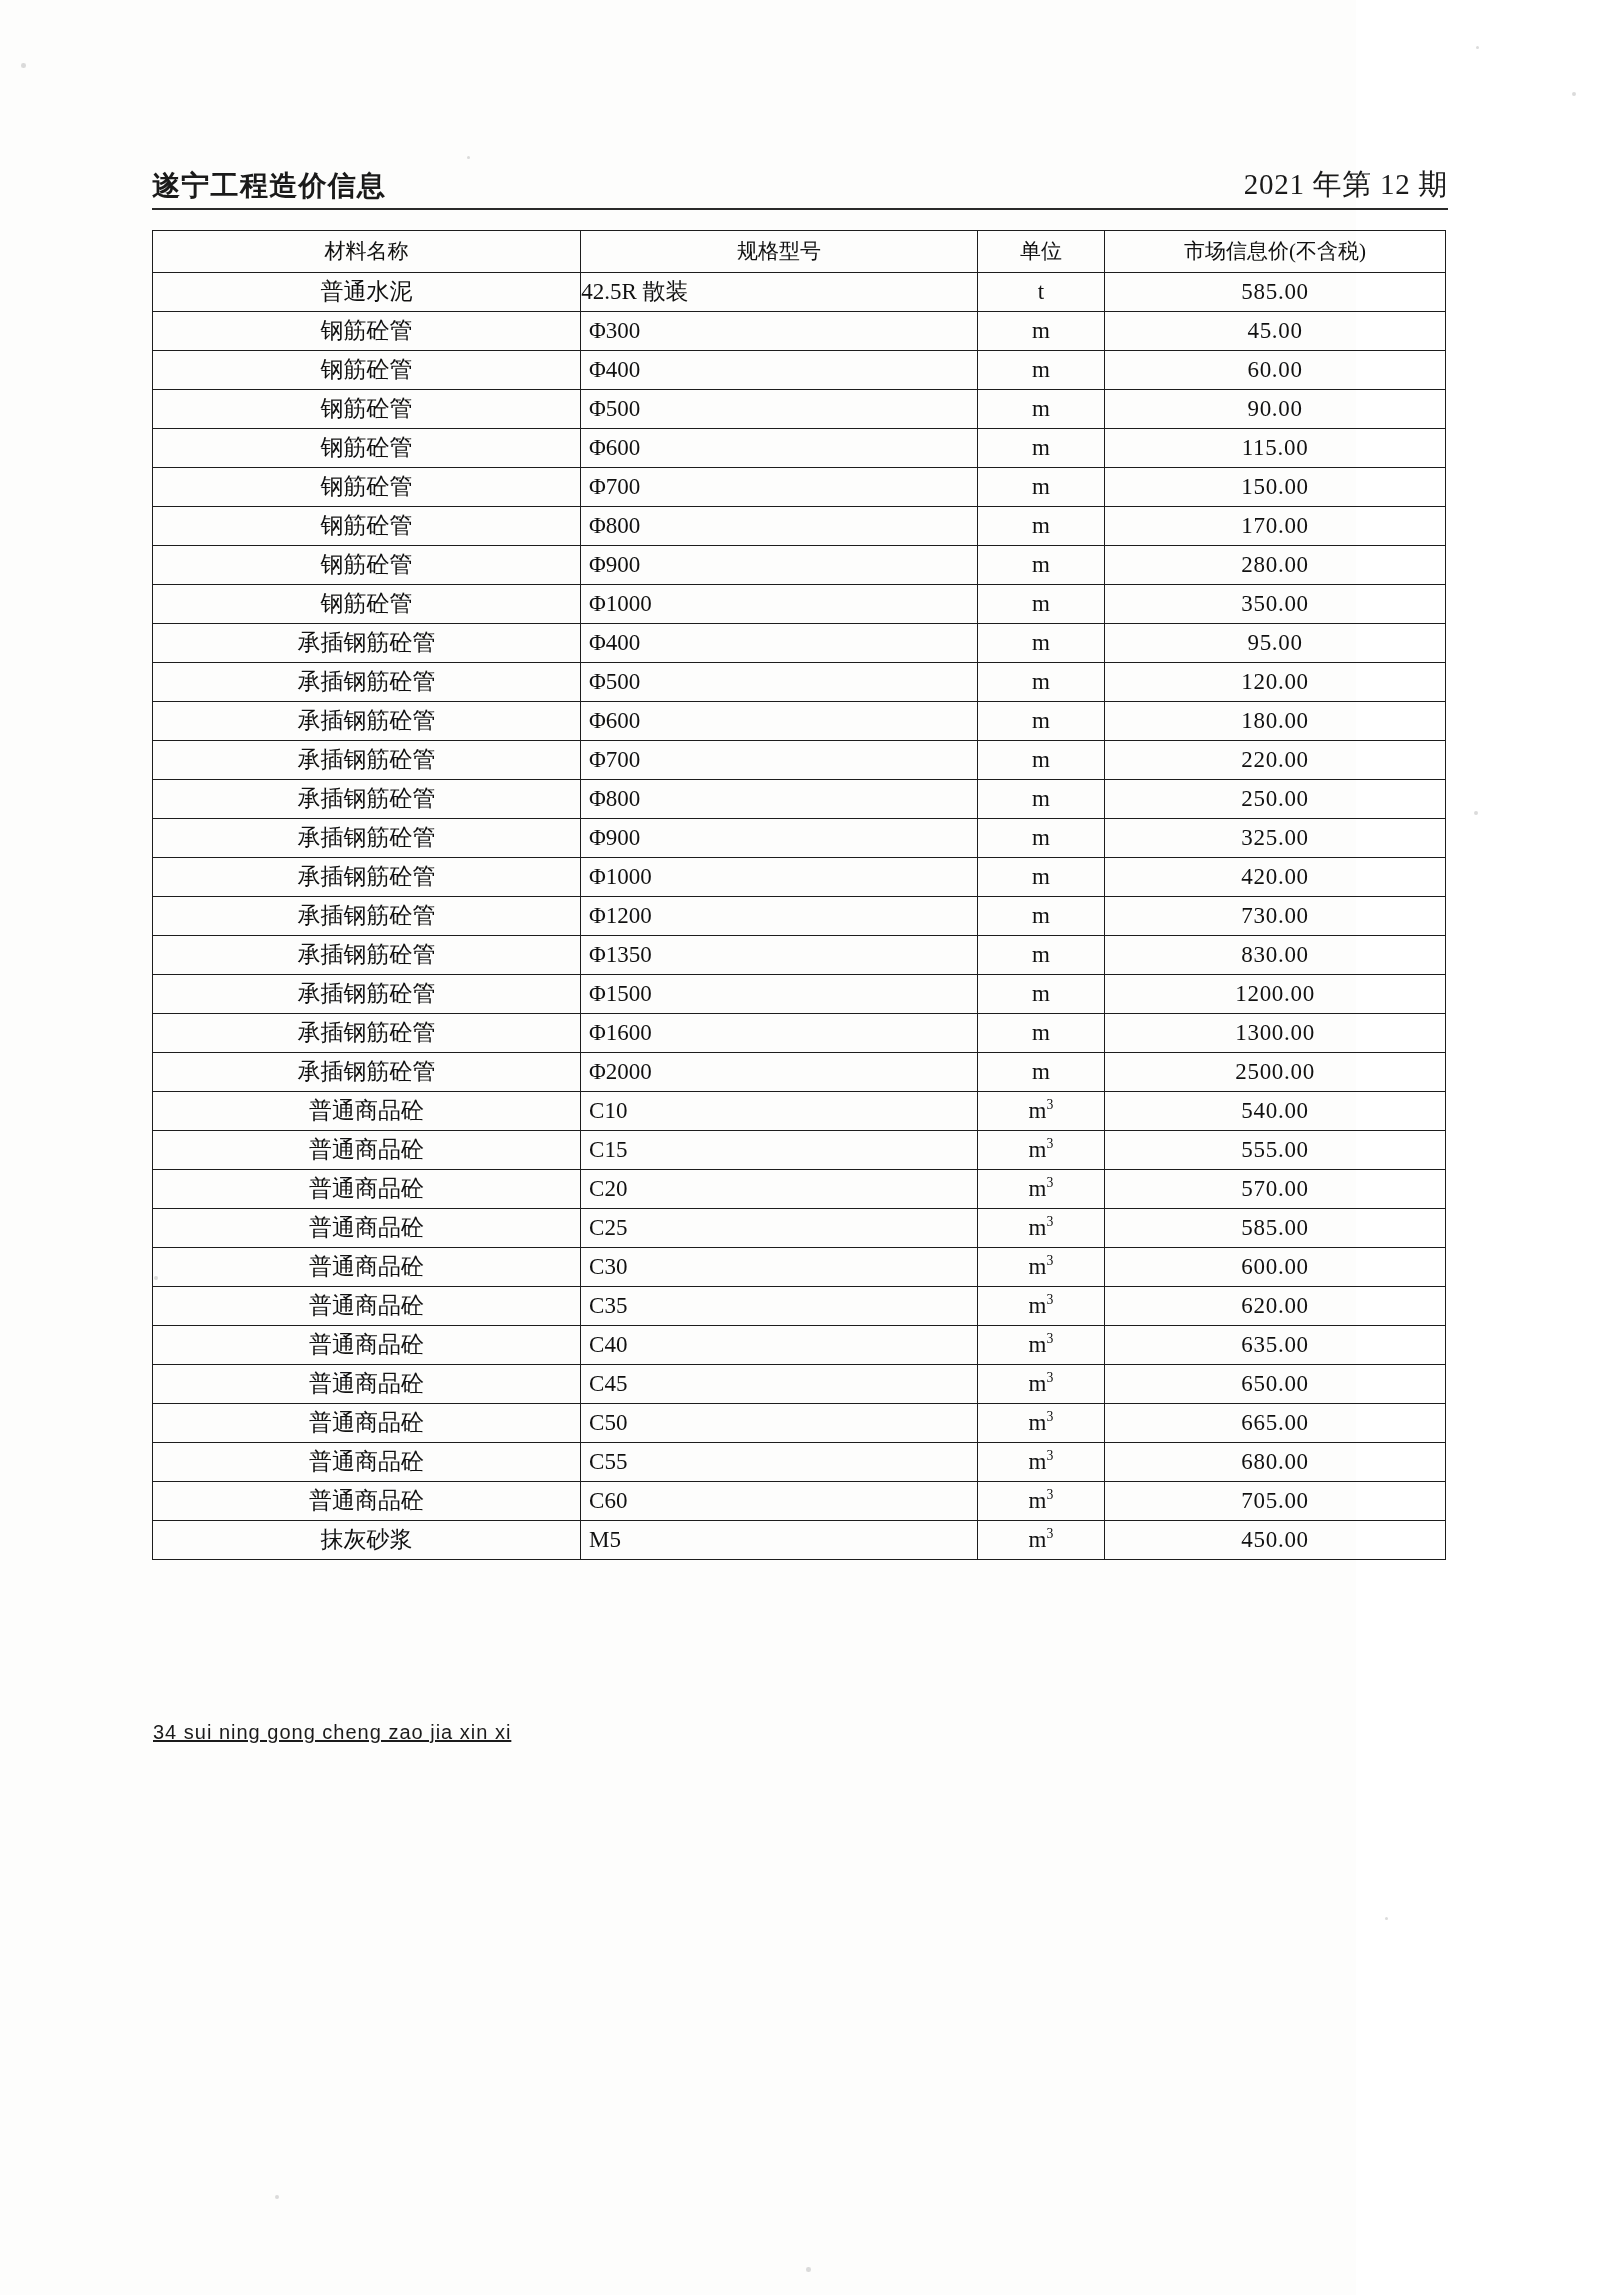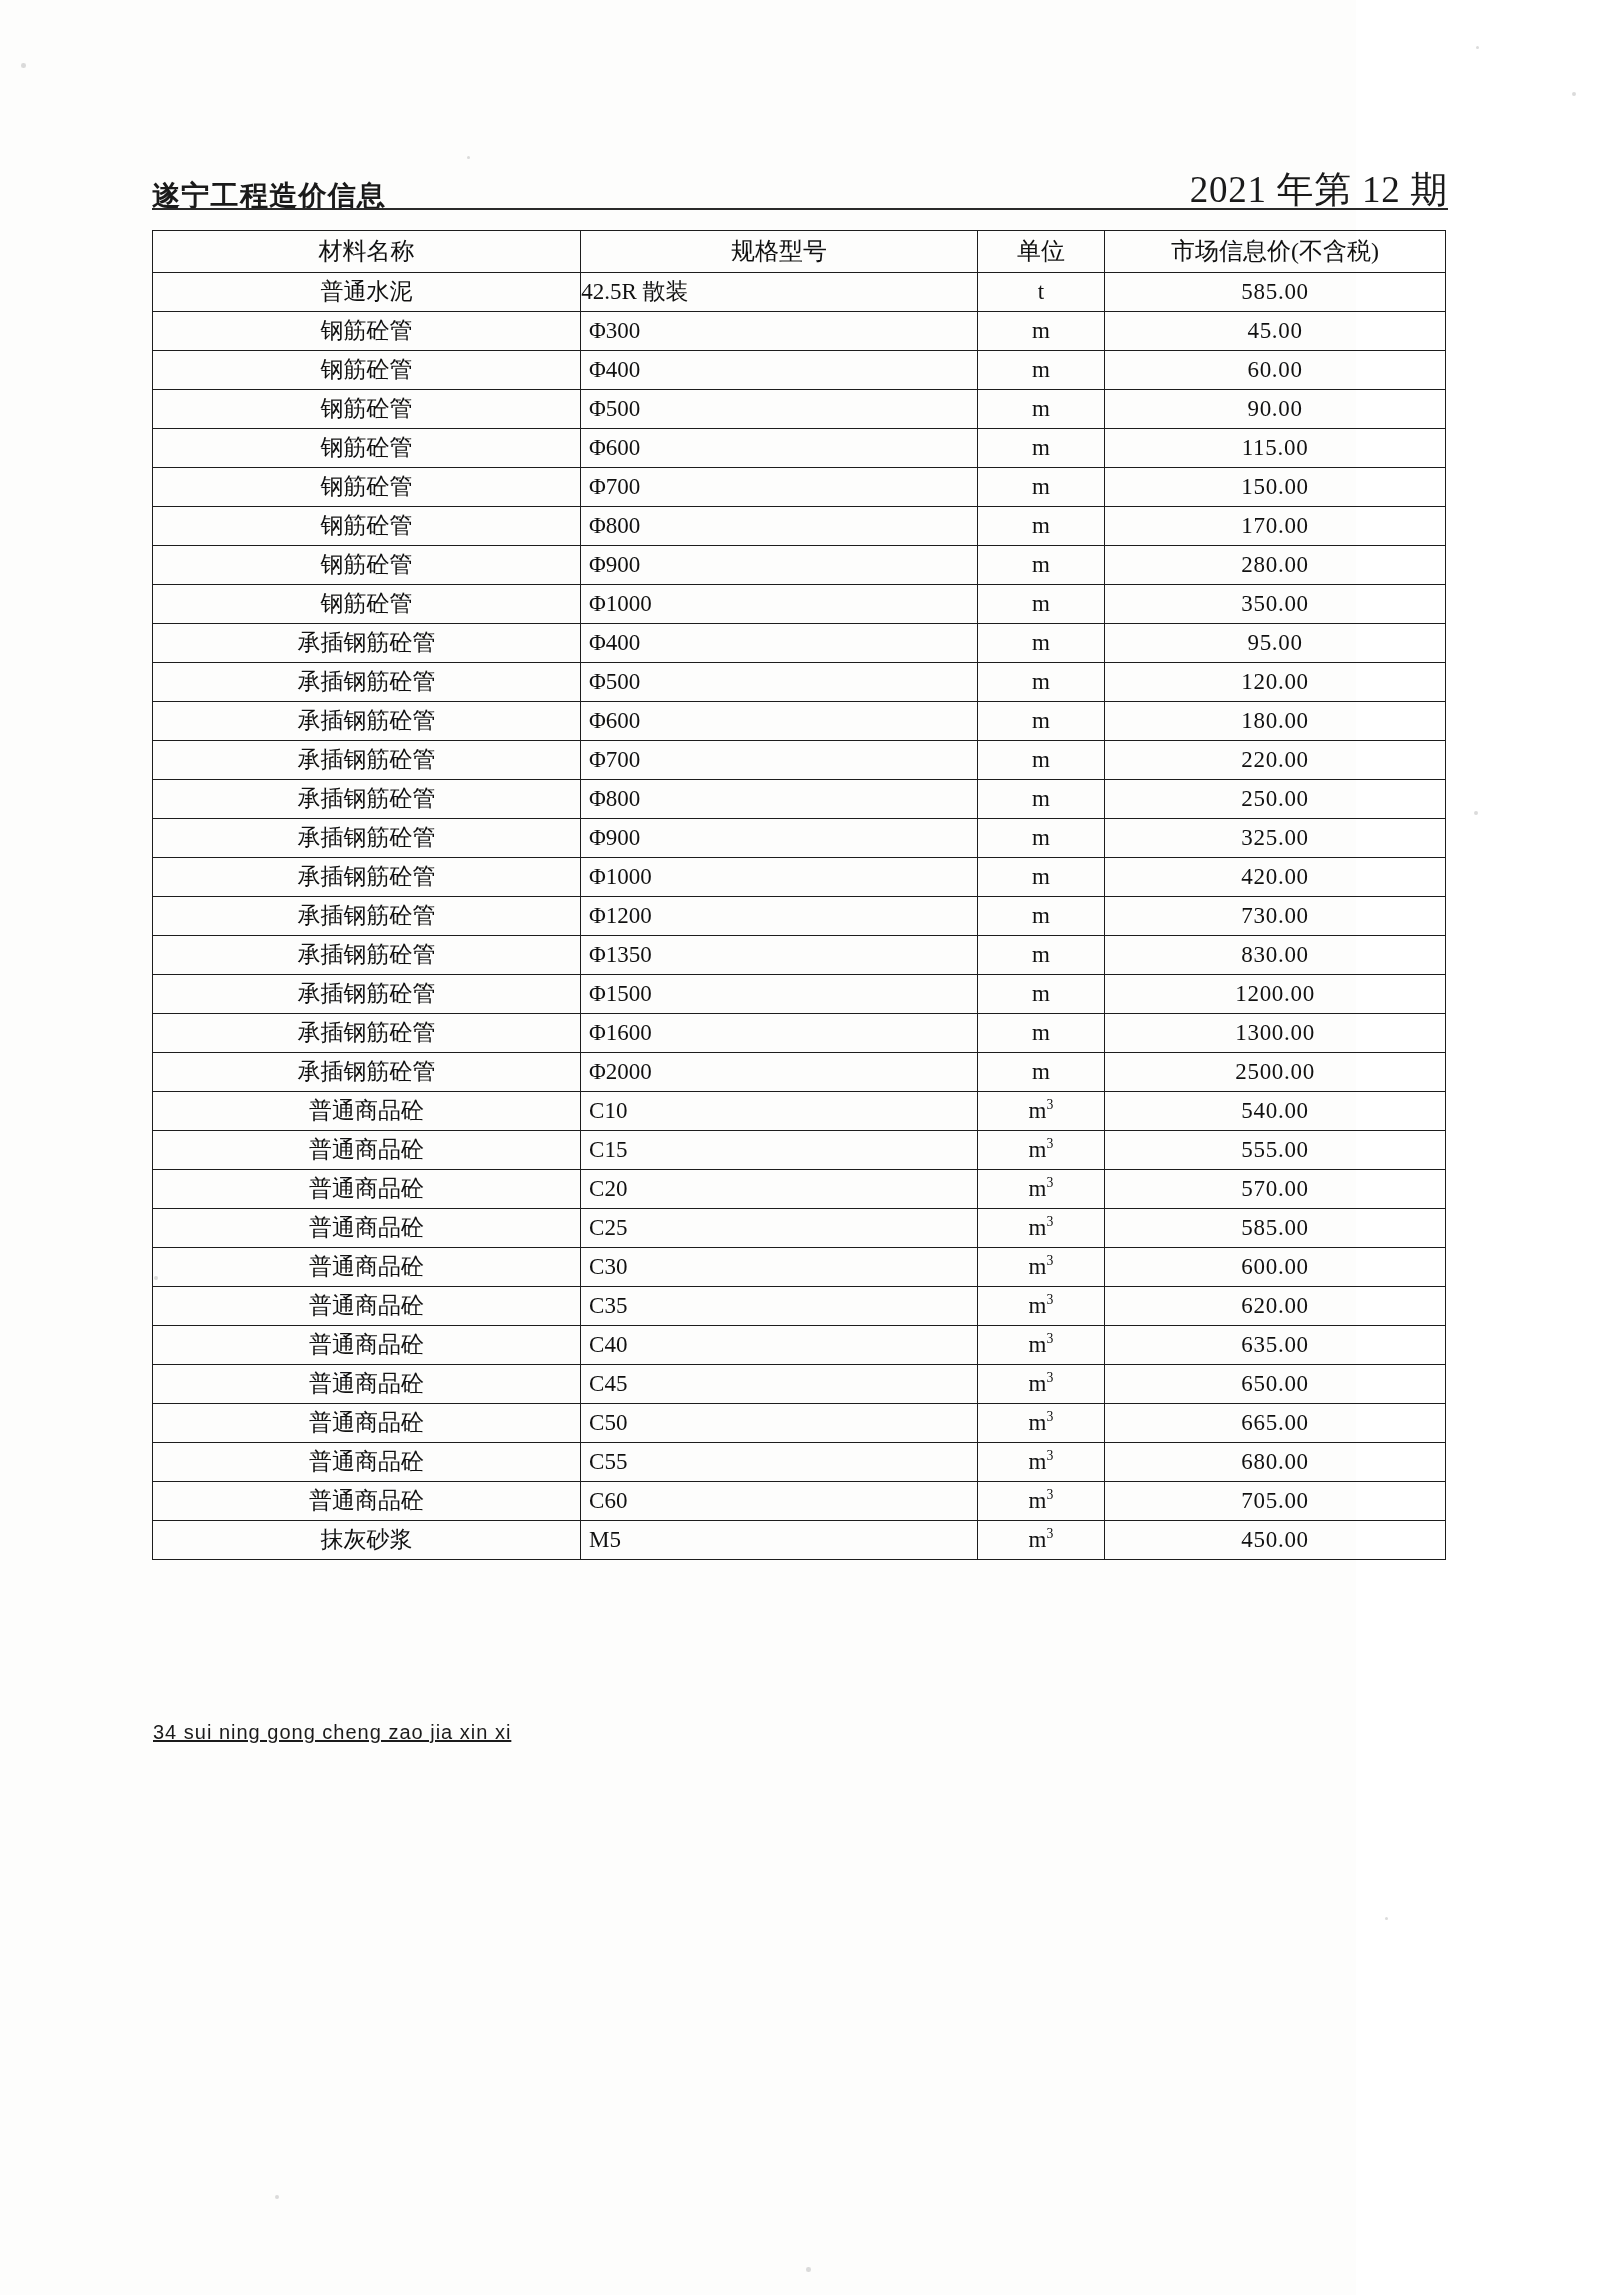--- a/index.html
+++ b/index.html
@@ -39,21 +39,21 @@
     justify-content: space-between;
   }
   .header-title {
     font-family: "Liberation Sans", "DejaVu Sans", sans-serif;
     font-size: 28px;
     font-weight: 700;
     letter-spacing: 1.3px;
     color: #1a1a1a;
   }
   .header-issue {
-    font-size: 37px;
+    font-size: 29px;
     letter-spacing: 0.7px;
     color: #1a1a1a;
     margin-left: 38px;
   }
   .header-rule {
     position: absolute;
     top: 208px;
     left: 152px;
     width: 1296px;
     height: 2px;
@@ -75,21 +75,21 @@
     border: 1.3px solid #1d1d1d;
     height: 38px;
     font-size: 23px;
     color: #111;
     padding: 0 7.9px;
     line-height: 1.05;
   }
   table.price th {
     text-align: center;
     font-weight: 400;
-    font-size: 24px;
+    font-size: 21px;
     height: 41px;
   }
   col.c-name  { width: 353px; }
   col.c-spec  { width: 327px; }
   col.c-unit  { width: 105px; }
   col.c-price { width: 281px; }
 
   td.name { text-align: center; padding-left: 11.8px; }
   td.spec { text-align: left; padding-left: 11.8px; }
   td.unit { text-align: center; }

